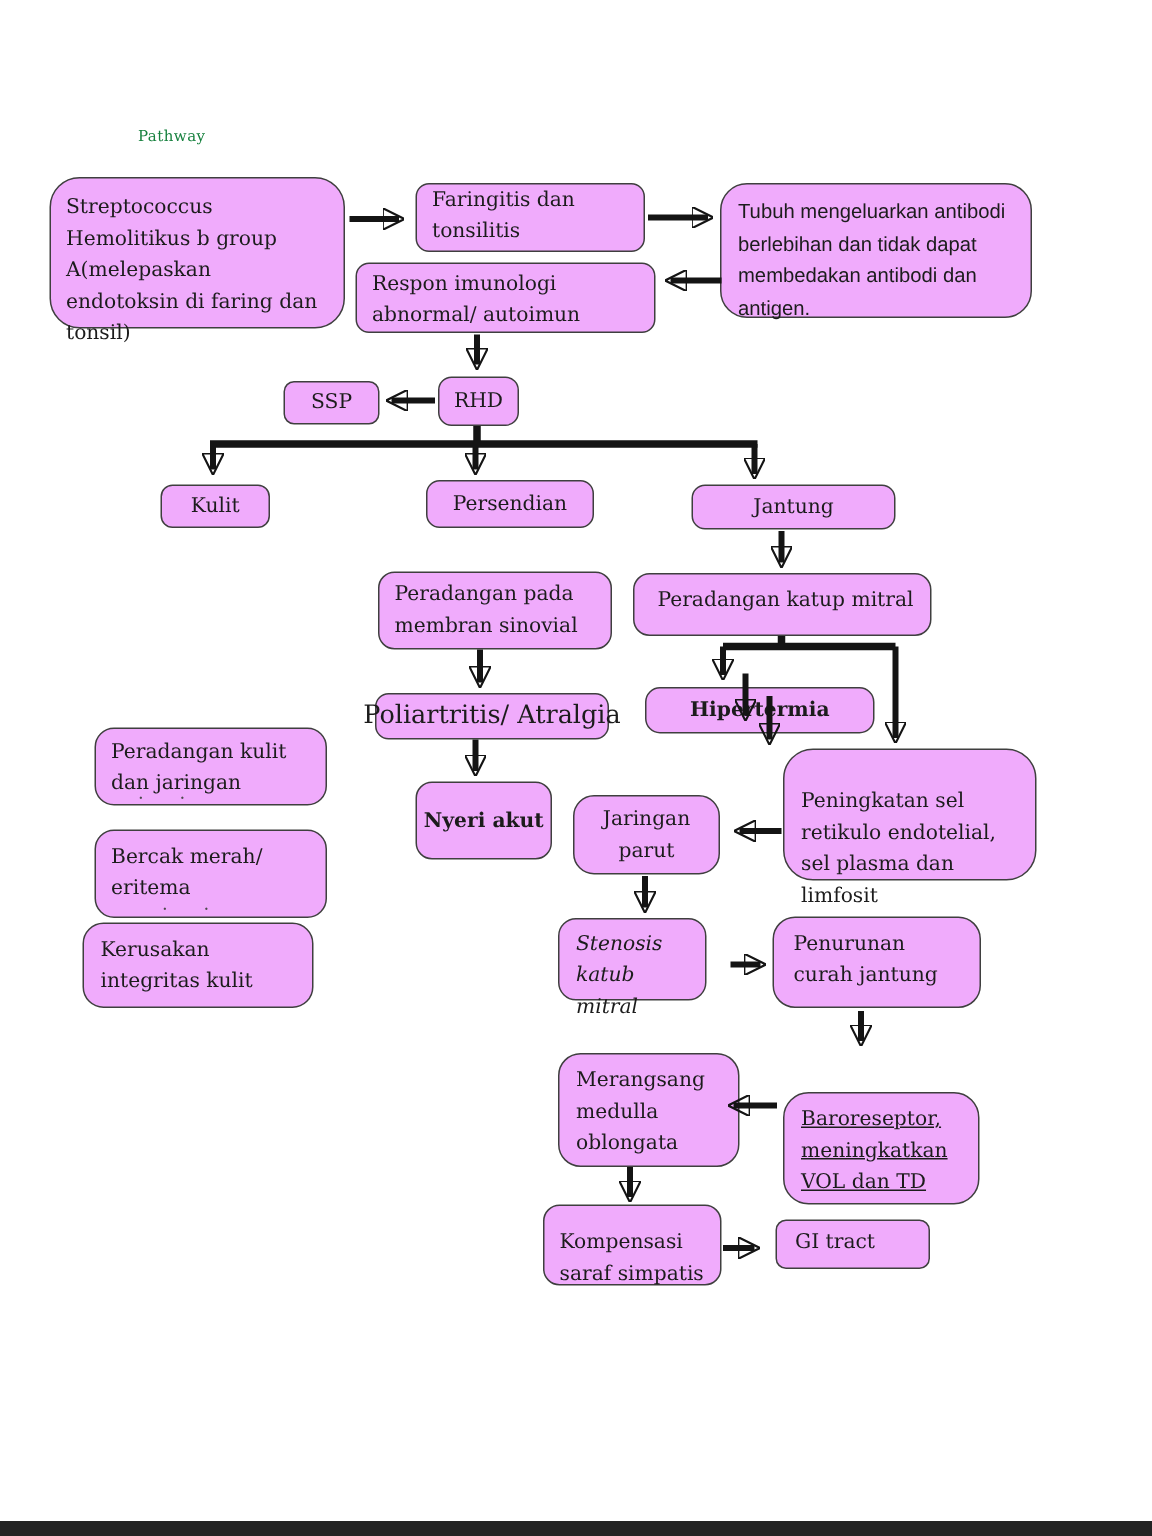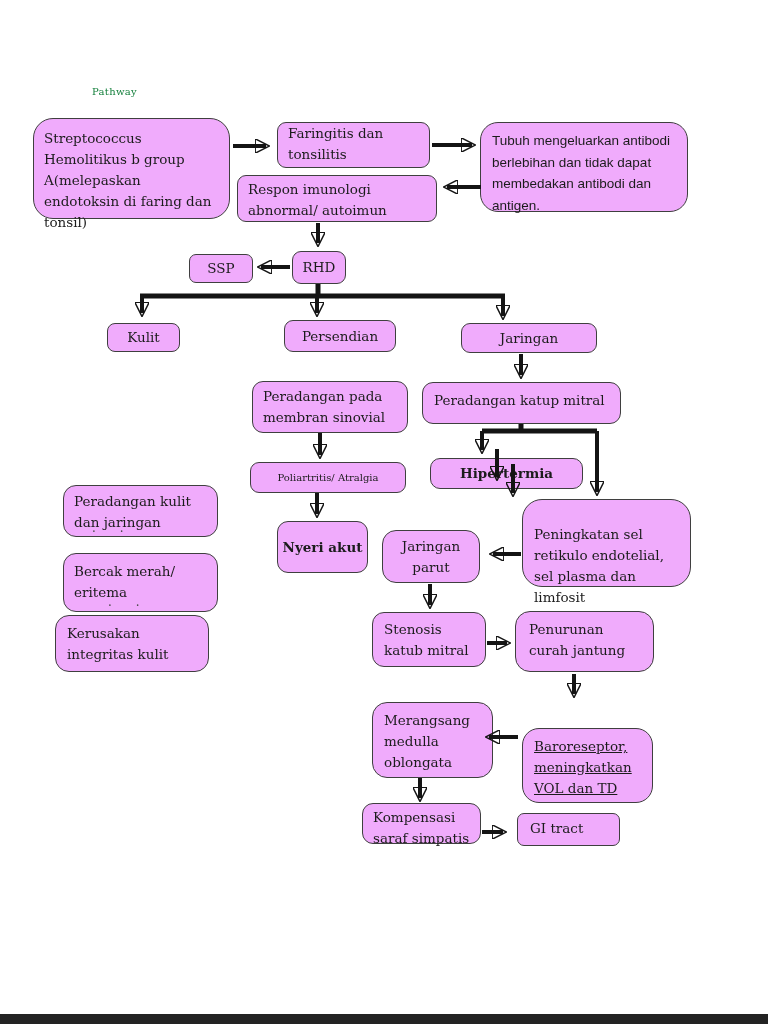--- a/index.html
+++ b/index.html
@@ -11,51 +11,51 @@
   #title{
     position:absolute;left:92px;top:86px;font-size:10px;letter-spacing:.3px;color:#15803d;
   }
   .node{
     position:absolute;background:#f0abfc;border:1.6px solid #3f3f3f;border-radius:10px;
     box-sizing:border-box;padding:6px 10px;font-size:13.5px;line-height:1.55;color:#1c1c1c;
     z-index:2;
   }
   .center{display:flex;align-items:center;justify-content:center;text-align:center;padding:2px 4px;}
   .bold{font-weight:bold;}
-  .nowrap{white-space:nowrap;}
+  .nowrap{white-space:nowrap;text-align:right;}
   .sans{font-family:"Liberation Sans", sans-serif;font-size:13.5px;line-height:1.6;}
   .remnant{
     position:absolute;font-size:12px;line-height:6px;color:#4a4a4a;letter-spacing:10px;
     overflow:hidden;height:5px;
   }
   
   #n-strep      {left:33px; top:118px; width:197px;height:101px;border-radius:20px;padding:9px 10px;}
   #n-faring     {left:277px;top:122px; width:153px;height:46px; border-radius:9px;padding:0 10px;}
   #n-tubuh      {left:480px;top:122px; width:208px;height:90px; border-radius:18px;padding:7px 11px;}
   #n-respon     {left:237px;top:175px; width:200px;height:47px; border-radius:9px;padding:3px 10px;}
   #n-ssp        {left:189px;top:254px; width:64px; height:29px; border-radius:7px;}
   #n-rhd        {left:292px;top:251px; width:54px; height:33px; border-radius:9px;}
   #n-kulit      {left:107px;top:323px; width:73px; height:29px; border-radius:8px;}
   #n-persendian {left:251px;top:320px; width:112px;height:32px; border-radius:9px;margin-left:33px;}
   #n-jantung    {left:461px;top:323px; width:136px;height:30px; border-radius:9px;}
   #n-sinovial   {left:252px;top:381px; width:156px;height:52px; border-radius:11px;padding:4px 10px;}
   #n-katup      {left:422px;top:382px; width:199px;height:42px; border-radius:11px;padding:7px 11px;}
-  #n-poliar     {left:250px;top:462px; width:156px;height:31px; border-radius:9px;font-size:10px;}
+  #n-poliar     {left:250px;top:462px; width:156px;height:31px; border-radius:9px;font-size:17px;}
   #n-hiper      {left:430px;top:458px; width:153px;height:31px; border-radius:10px;}
   #n-pening     {left:522px;top:499px; width:169px;height:88px; border-radius:20px;padding:24px 11px;}
   #n-nyeri      {left:277px;top:521px; width:91px; height:52px; border-radius:11px;line-height:1.5;}
   #n-jarparut   {left:382px;top:530px; width:98px; height:53px; border-radius:14px;line-height:1.5;}
   #n-perkulit   {left:63px; top:485px; width:155px;height:52px; border-radius:13px;padding:5px 10px;overflow:hidden;}
   #n-bercak     {left:63px; top:553px; width:155px;height:59px; border-radius:13px;padding:7px 10px;overflow:hidden;}
   #n-kerusakan  {left:55px; top:615px; width:154px;height:57px; border-radius:14px;padding:7px 11px;}
-  #n-stenosis   {left:372px;top:612px; width:114px;height:55px; border-radius:12px;padding:6px 11px;}
+  #n-stenosis   {left:372px;top:612px; width:99px;height:55px; border-radius:12px;padding:6px 11px;font-style:italic;}
   #n-penurunan  {left:515px;top:611px; width:139px;height:61px; border-radius:15px;padding:7px 13px;}
   #n-merangsang {left:358px;top:702px; width:121px;height:76px; border-radius:15px;padding:7px 11px;margin-left:14px;}
   #n-baro      {left:522px;top:728px; width:131px;height:75px; border-radius:17px;padding:7px 11px;text-decoration:underline;}
-  #n-kompensasi {left:362px;top:803px; width:119px;height:41px; border-radius:11px;padding:3px 10px;}
+  #n-kompensasi {left:362px;top:803px; width:119px;height:54px; border-radius:11px;padding:14px 10px;}
   #n-gitract    {left:517px;top:813px; width:103px;height:33px; border-radius:7px;padding:4px 12px;}
   #arrows{position:absolute;left:0;top:0;z-index:3;pointer-events:none;}
   #arrows path{stroke:#141414;fill:none;}
   .ar{stroke-width:4;}
   .thick{stroke-width:5;}
   #footer-bar{
     position:absolute;left:0;bottom:0;width:768px;height:10px;background:#232323;z-index:4;
   }
 </style>
 </head>
@@ -119,21 +119,21 @@
   <div class="node center" id="n-rhd">
     <span>RHD</span>
   </div>
   <div class="node center" id="n-kulit">
     <span>Kulit</span>
   </div>
   <div class="node center" id="n-persendian">
     <span>Persendian</span>
   </div>
   <div class="node center" id="n-jantung">
-    <span>Jaringan</span>
+    <span>Jantung</span>
   </div>
   <div class="node" id="n-sinovial">
     <span>Peradangan pada membran sinovial</span>
   </div>
   <div class="node nowrap" id="n-katup">
     <span>Peradangan katup mitral</span>
   </div>
   <div class="node center nowrap" id="n-poliar">
     <span>Poliartritis/ Atralgia</span>
   </div>

